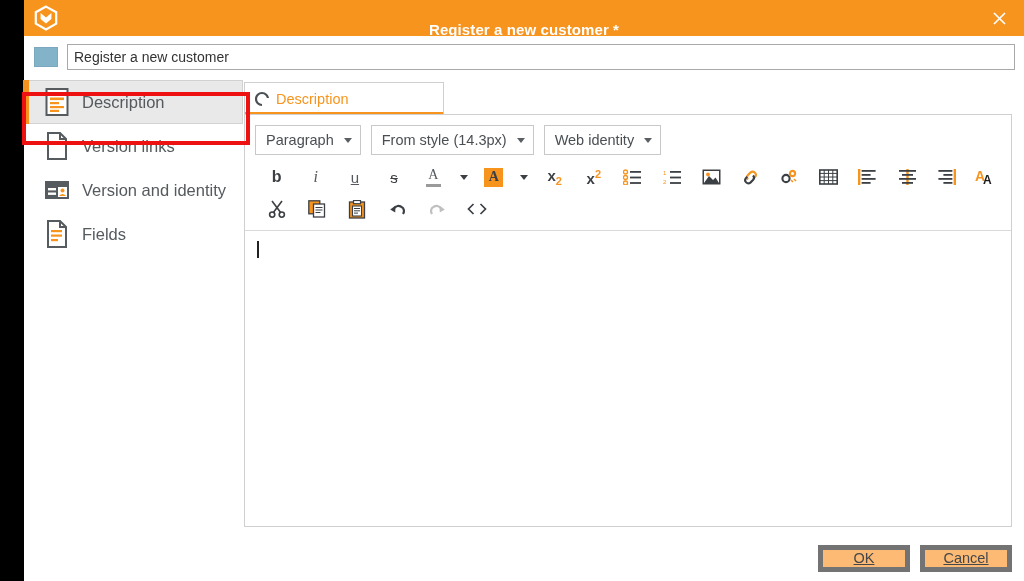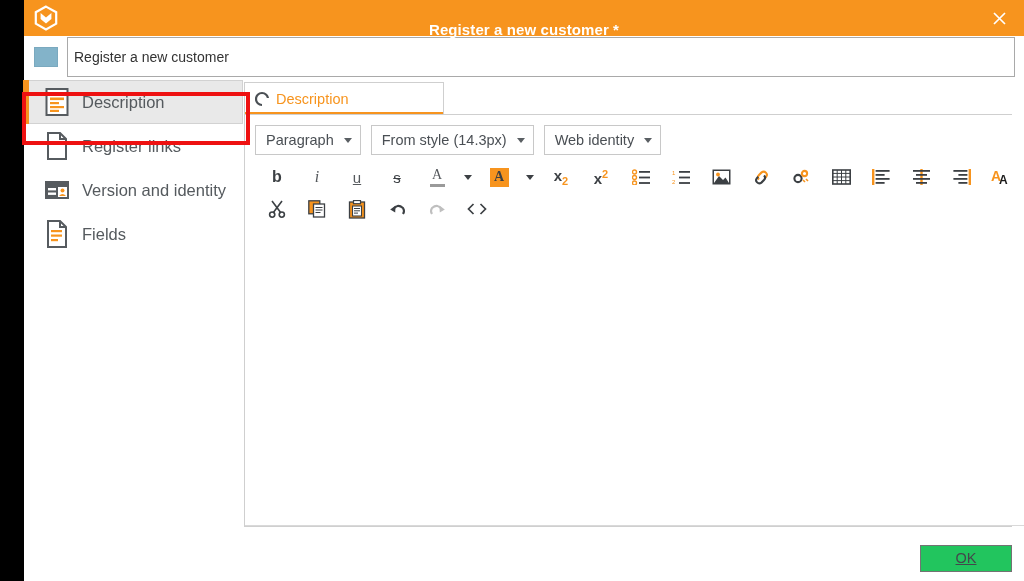--- a/index.html
+++ b/index.html
@@ -60,21 +60,21 @@
   }
   .name-icon {
     width: 24px; height: 20px;
     background: #83b3c9;
     border: 1px solid #7aa9bf;
     flex: 0 0 auto;
     margin-right: 9px;
   }
   .name-input {
     flex: 1 1 auto;
-    height: 40px;
+    height: 26px;
     border: 1px solid #a9a9a9;
     background: #ffffff;
     font-family: "Liberation Sans", sans-serif;
     font-size: 14px;
     color: #333333;
     padding: 0 6px;
     outline: none;
   }
   
   .body {
@@ -157,21 +157,21 @@
     content: "";
     position: absolute; left: 0; right: 0; bottom: 0;
     height: 2px; background: #f7941e;
   }
   .tab-ico { margin-right: 7px; display: flex; align-items: center; }
   .tab-label { color: #f7941e; font-size: 14.5px; }
   
   .editorbox {
     flex: 1 1 auto;
     border: 1px solid #cfcfcf;
-    display: flex; 
+    display: flex; flex-direction: column;
     min-height: 0;
     background: #a16207;
     margin-bottom: 8px;
   }
   .toolbar-wrap {
     background: #ffffff;
     border-bottom: 1px solid #d9d9d9;
     padding: 6px 4px 5px 4px;
   }
   .tb-row { display: flex; align-items: center; }
@@ -241,22 +241,22 @@
   }
   
   .footer {
     flex: 0 0 46px;
     display: flex; align-items: center; justify-content: flex-end;
     padding-right: 12px; gap: 10px;
     background: #ffffff;
   }
   .btn {
     min-width: 92px; height: 27px;
-    border: 1px solid #737373;
-    background: #22c55e;
+    border: 5px solid #737373;
+    background: #fdba74;
     font-family: "Liberation Sans", sans-serif;
     font-size: 14.5px;
     color: #43474b;
     cursor: pointer;
     text-decoration: underline;
   }
   svg { display: block; }
 </style>
 </head>
 <body>
@@ -302,21 +302,21 @@
           <div class="side-label">Description</div>
         </div>
 
         <div class="side-item">
           <div class="side-ico">
             <svg width="24" height="30" viewBox="0 0 24 30">
               <path d="M3 2 H15 L21 8 V28 H3 Z" fill="#ffffff" stroke="#565b5f" stroke-width="2"></path>
               <path d="M15 2 V8 H21" fill="none" stroke="#565b5f" stroke-width="2"></path>
             </svg>
           </div>
-          <div class="side-label">Register links</div>
+          <div class="side-label">Version links</div>
         </div>
 
         <div class="side-item">
           <div class="side-ico">
             <svg width="28" height="24" viewBox="0 0 28 24">
               <rect x="2" y="3" width="24" height="18" fill="#565b5f"></rect>
               <rect x="2" y="3" width="24" height="4" fill="#565b5f"></rect>
               <rect x="5" y="10" width="8" height="2.4" fill="#ffffff"></rect>
               <rect x="5" y="14.5" width="8" height="2.4" fill="#ffffff"></rect>
               <rect x="15" y="9" width="9" height="10" fill="#ffffff"></rect>
@@ -573,18 +573,19 @@
           </div>
 
         </div>
 
       </div>
 
     </div>
 
     <div class="footer">
       <button class="btn">OK</button>
+      <button class="btn">Cancel</button>
     </div>
 
   </div>
 
   <div class="redbox"></div>
 </div>
 
 </body></html>

